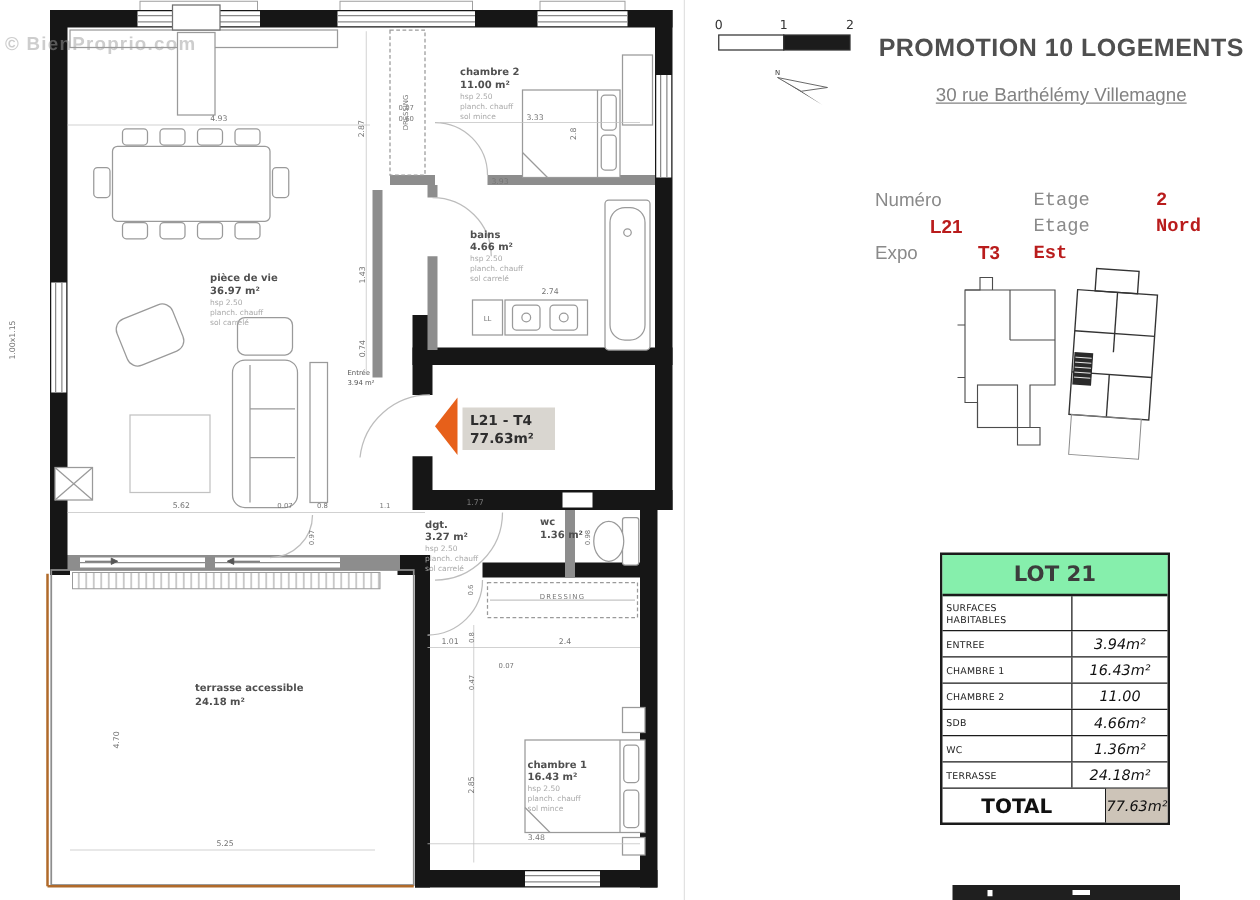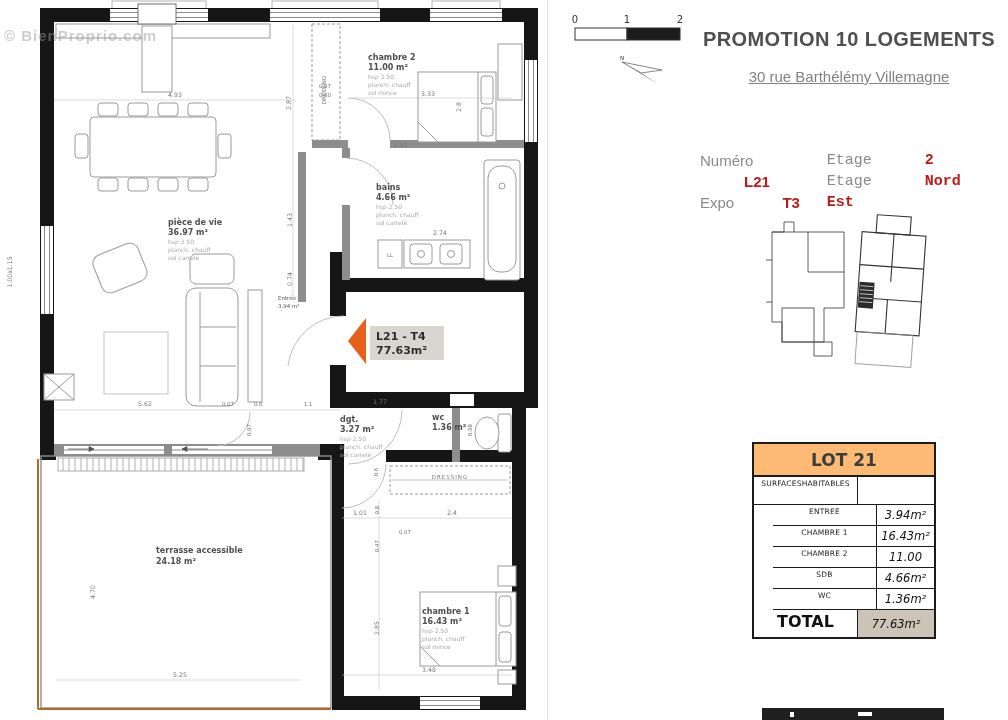--- a/index.html
+++ b/index.html
@@ -10,30 +10,30 @@
   #divider{left:547px;top:0;width:1px;height:720px;background:#e2e2e2;}
   #title{left:690px;top:28px;width:318px;text-align:center;font-size:20px;font-weight:bold;
          color:#4f4f4f;letter-spacing:.4px;}
   #address{left:690px;top:66px;width:318px;text-align:center;font-size:15px;color:#828282;line-height:22px;text-decoration:underline;}
   #unitrow{left:700px;top:150px;width:296px;display:flex;justify-content:space-between;
            font-size:15px;color:#8a8a8a;line-height:21px;}
   #unitrow .val{font-weight:bold;color:#b91c1c;margin-left:44px;}
   #unitrow .right{text-align:left;font-family:Liberation Mono, monospace;}
   
   #lot-table{left:752px;top:442px;width:180px;border:2px solid #1b1b1b;font-family:"DejaVu Sans",sans-serif;}
-  #lot-table .thead{background:#fdba74;border-bottom:2px solid #1b1b1b;height:31px;display:flex;
+  #lot-table .thead{background:#86efac;border-bottom:2px solid #1b1b1b;height:31px;display:flex;
         align-items:center;justify-content:center;font-size:17px;font-weight:bold;color:#3c3c3c;}
   .trow{display:flex;border-bottom:1px solid #1b1b1b;}
   .trow:last-child{border-bottom:none;}
   .tlabel{width:97px;border-right:1px solid #1b1b1b;padding:2px 3px;font-size:7.5px;color:#222;
-          display:flex;flex-direction:row;justify-content:center;letter-spacing:.2px;}
+          display:flex;flex-direction:column;justify-content:center;letter-spacing:.2px;}
   .tval{flex:1;display:flex;align-items:center;justify-content:center;font-size:11.5px;color:#111;font-style:italic;}
-  .trow.data{height:20px;margin-left:19px;}
+  .trow.data{height:20px;}
   .trow.header2{height:27px;}
-  .trow.total{height:27px;}
+  .trow.total{height:27px;padding-left:28px;}
   .trow.total .tlabel{font-size:16px;font-weight:bold;color:#111;letter-spacing:0;}
   .trow.total .tval{background:#cdc4b8;}
   #bottombar{left:762px;top:708px;width:182px;height:12px;background:#1f1f1f;}
   #bottombar .w1{position:absolute;left:28px;top:4px;width:4px;height:5px;background:#fff;}
   #bottombar .w2{position:absolute;left:96px;top:4px;width:14px;height:4px;background:#fff;}
   
   #watermark{left:4px;top:27px;font-size:15px;color:rgba(155,155,155,.5);letter-spacing:1px;font-weight:bold;}
   
   svg text{font-family:"DejaVu Sans",sans-serif;}
   .rname{font-size:8px;fill:#4f4f4f;font-weight:600;}
@@ -391,20 +391,24 @@
       <div class="tval">11.00</div>
     </div>
   <div class="trow data">
       <div class="tlabel">SDB</div>
       <div class="tval">4.66m²</div>
     </div>
   <div class="trow data">
       <div class="tlabel">WC</div>
       <div class="tval">1.36m²</div>
     </div>
+  <div class="trow data">
+      <div class="tlabel">TERRASSE</div>
+      <div class="tval">24.18m²</div>
+    </div>
   <div class="trow total">
     <div class="tlabel">TOTAL</div>
     <div class="tval">77.63m²</div>
   </div>
 </div>
 
 <div class="abs" id="bottombar">
   <div class="w1"></div>
     <div class="w2"></div>
 </div>

